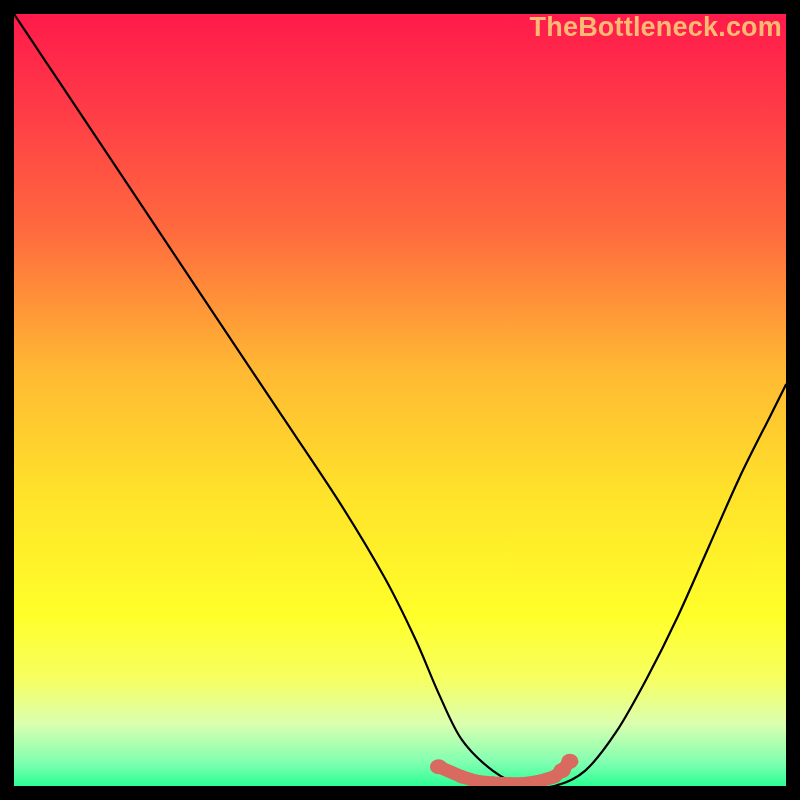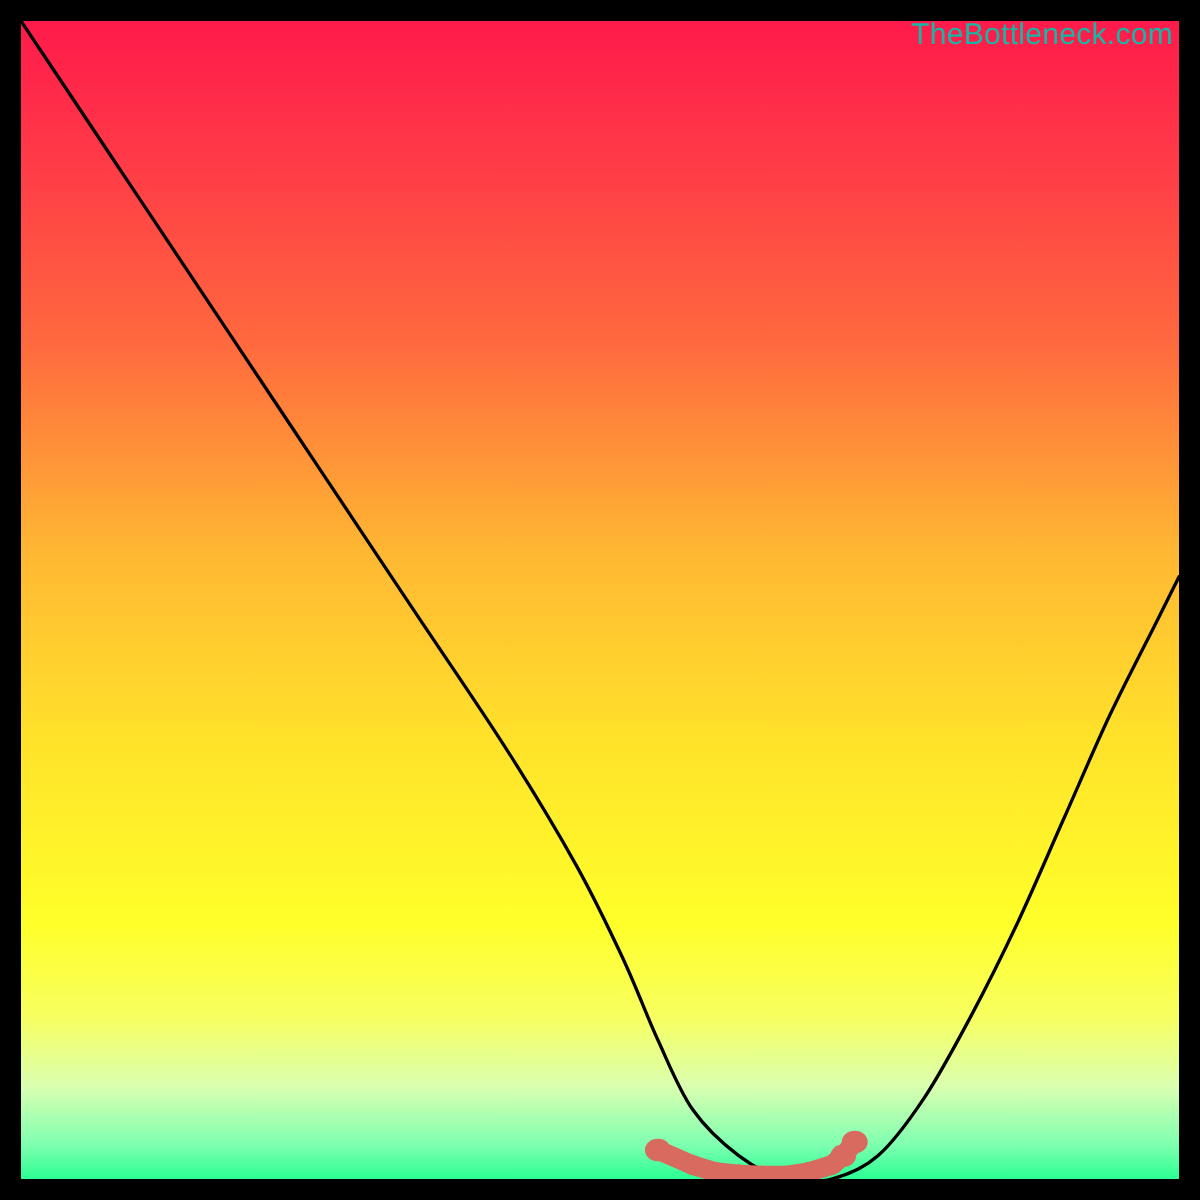--- a/index.html
+++ b/index.html
@@ -10,23 +10,23 @@
     top: 14px;
     width: 772px;
     height: 772px;
     background: #000;
   }
   .watermark {
     position: absolute;
     top: -2px;
     right: 4px;
     font-family: Arial, Helvetica, sans-serif;
-    font-size: 20px;
-    font-weight: 400;
-    color: #14b8a6;
+    font-size: 27px;
+    font-weight: 700;
+    color: #fdba74;
     letter-spacing: 0.2px;
     z-index: 10;
   }
   svg { display: block; }
 </style>
 </head>
 <body>
 
 <div class="frame">
   <div class="watermark">TheBottleneck.com</div>

